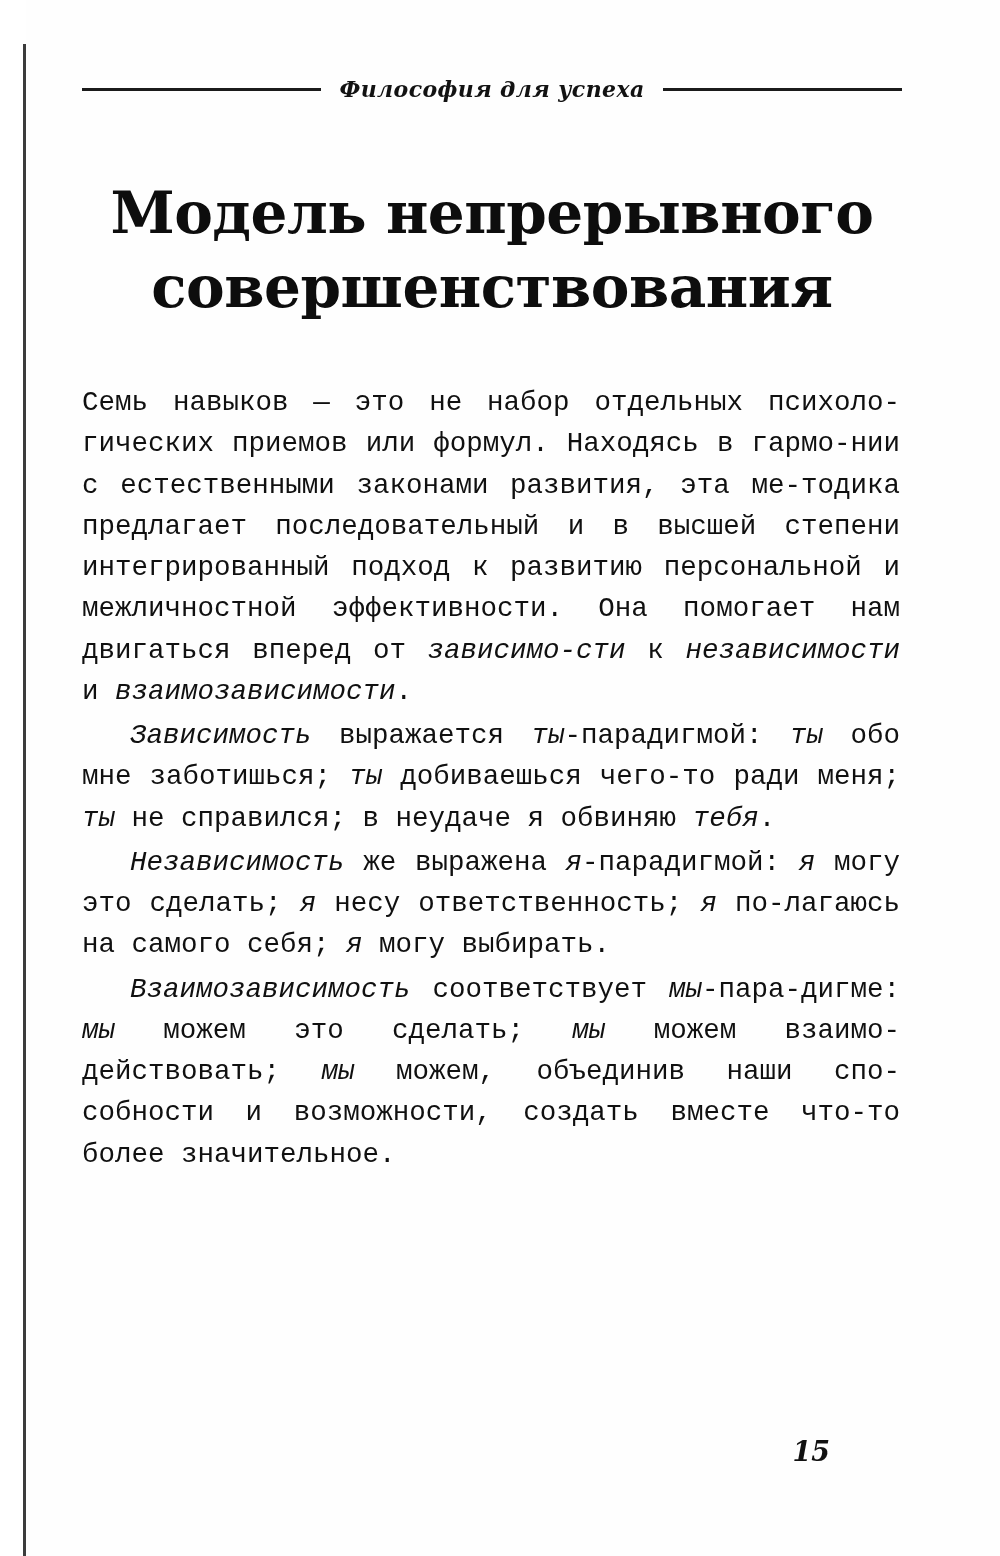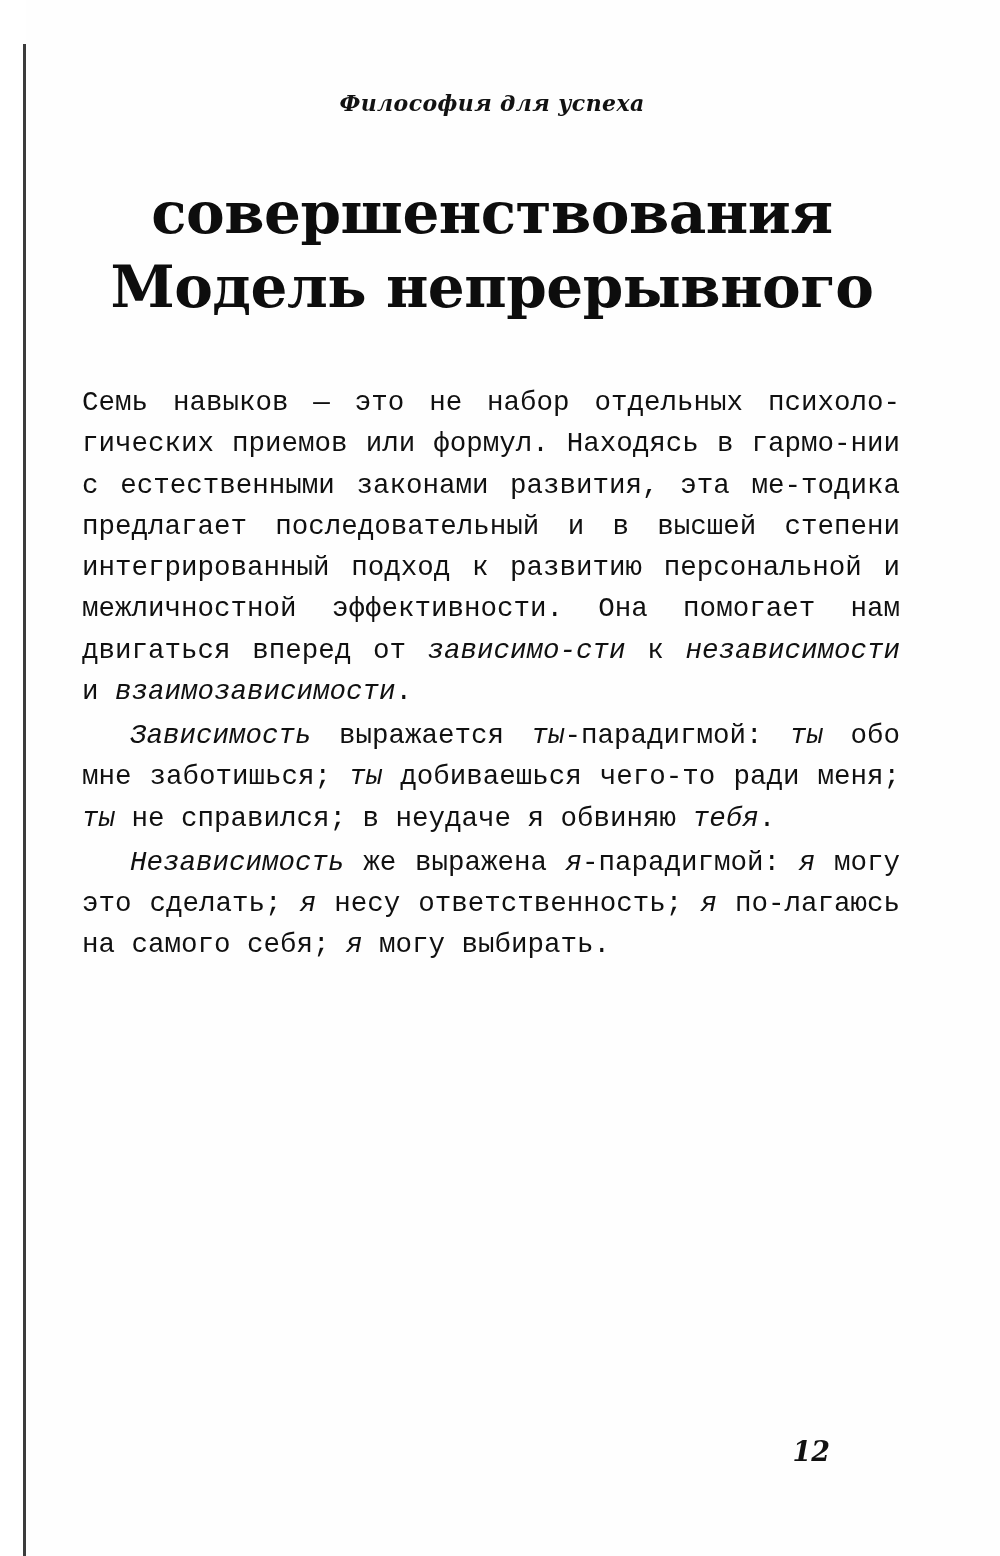--- a/index.html
+++ b/index.html
@@ -51,21 +51,20 @@
   
   .runhead {
     position: absolute;
     top: 72px;
     left: 0;
     width: 820px;
     display: flex;
     align-items: center;
     gap: 18px;
     height: 34px;
-    flex-direction: column;
   }
   .runhead .rule {
     flex: 1 1 auto;
     height: 3px;
     background: #1b1b1b;
   }
   .runhead .rh-text {
     flex: 0 0 auto;
     font-family: "DejaVu Serif", serif;
     font-style: italic;
@@ -144,26 +143,27 @@
 
   <div class="content">
 
     <div class="runhead">
       <span class="rule"></span>
       <span class="rh-text">Философия для успеха</span>
       <span class="rule"></span>
     </div>
 
     <h1 class="chapter-title">
+      <span class="line">Модель непрерывного</span>
       <span class="line">совершенствования</span>
-      <span class="line">Модель непрерывного</span>
     </h1>
 
     <div class="body-text">
       <p>Семь навыков — это не набор отдельных психоло-гических приемов или формул. Находясь в гармо-нии с естественными законами развития, эта ме-тодика предлагает последовательный и в высшей степени интегрированный подход к развитию персональной и межличностной эффективности. Она помогает нам двигаться вперед от <i>зависимо-сти</i> к <i>независимости</i> и <i>взаимозависимости</i>.</p>
       <p><i>Зависимость</i> выражается <i>ты</i>-парадигмой: <i>ты</i> обо мне заботишься; <i>ты</i> добиваешься чего-то ради меня; <i>ты</i> не справился; в неудаче я обвиняю <i>тебя</i>.</p>
       <p><i>Независимость</i> же выражена <i>я</i>-парадигмой: <i>я</i> могу это сделать; <i>я</i> несу ответственность; <i>я</i> по-лагаюсь на самого себя; <i>я</i> могу выбирать.</p>
+      <p><i>Взаимозависимость</i> соответствует <i>мы</i>-пара-дигме: <i>мы</i> можем это сделать; <i>мы</i> можем взаимо-действовать; <i>мы</i> можем, объединив наши спо-собности и возможности, создать вместе что-то более значительное.</p>
     </div>
 
-    <div class="folio">12</div>
+    <div class="folio">15</div>
 
   </div>
 </div>
 
 </body></html>

